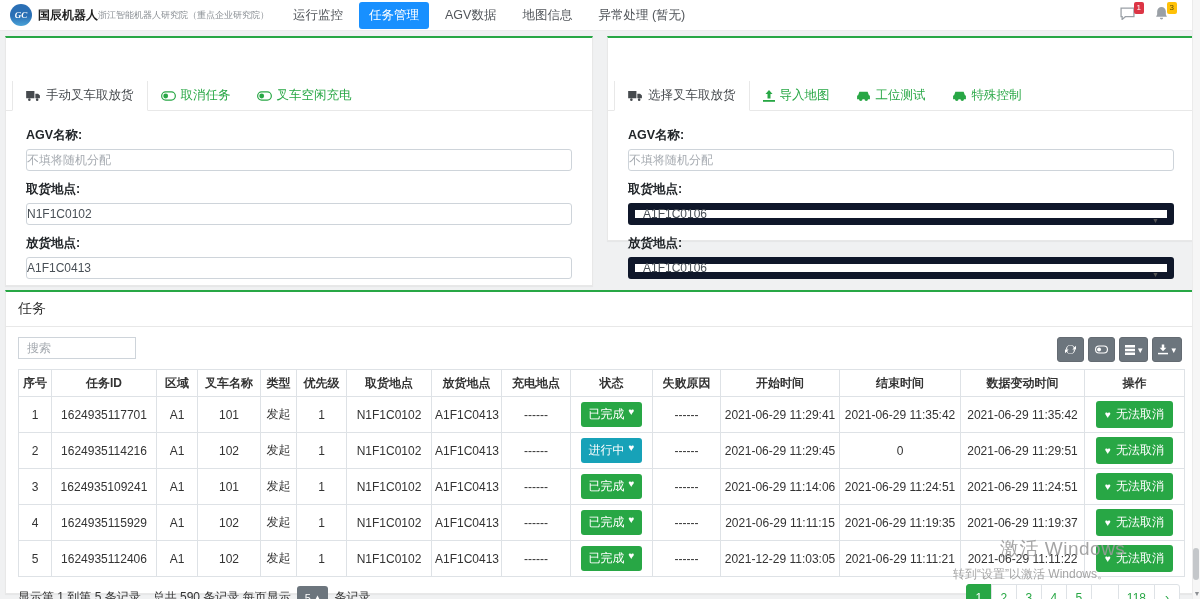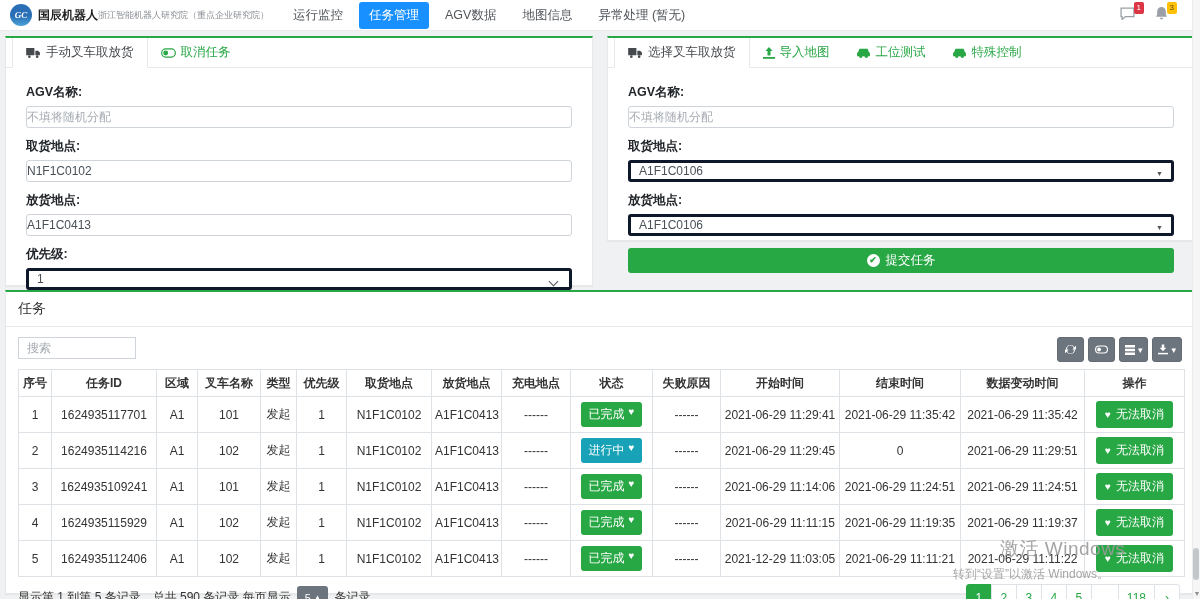--- a/index.html
+++ b/index.html
@@ -20,29 +20,29 @@
   .nav-badge.red { background:#dc3545; }
   .nav-badge.yellow { background:#ffc107; color:#5f4c00; }
 
   
   .card { position:absolute; background:#fff; border:1px solid #e8e8e8; border-top:2px solid #28a745; box-shadow:0 1px 1px rgba(0,0,0,.04); }
   #left-card  { left:5px;  top:36px; width:588px; height:250px; }
   #right-card { left:607px; top:36px; width:588px; height:205px; }
   #task-card  { left:5px;  top:290px; width:1190px; height:304px; }
 
   .tabbar { display:flex; align-items:stretch; border-bottom:1px solid #e8e8e8; padding-left:6px; background:#fff; }
-  .tab { display:flex; align-items:center; gap:5px; padding:6px 13px; font-size:12.5px; color:#28a745; cursor:pointer; white-space:nowrap; }
+  .tab { display:flex; align-items:center; gap:5px; padding:6px 13px; font-size:12.5px; color:#28a745; cursor:pointer; white-space:nowrap;margin-top:43px; }
   .tab.active { color:#464a4e; background:#fff; border:1px solid #e8e8e8; border-top:none; border-bottom:1px solid #fff; margin-bottom:-1px; }
   .tab svg { display:block; }
 
   .form-area { padding:6px 20px 0 20px; }
   .frm-label { display:block; font-weight:bold; font-size:12.5px; color:#212529; margin:10px 0 5px; }
   .frm-input { width:100%; height:22px; padding:2px 0; font-size:12px; color:#495057; border:1px solid #ced4da; border-radius:3px; background:#fff; outline:none; }
   .frm-input::placeholder { color:#a6abb1; }
-  .sel { position:relative; width:100%; height:22px; padding:2px 8px; font-size:12px; color:#495057; border:3px solid #0f172a; border-radius:3px; background:#fff; display:flex; align-items:center; cursor:pointer; }
+  .sel { position:relative; width:100%; height:22px; padding:2px 8px; font-size:12px; color:#495057; border:7px solid #0f172a; border-radius:3px; background:#fff; display:flex; align-items:center; cursor:pointer; }
   .chev { position:absolute; right:12px; top:7px; width:7px; height:7px; border-right:1.5px solid #555; border-bottom:1.5px solid #555; transform:rotate(45deg); }
   .sel-arrow { position:absolute; right:8px; top:7px; font-size:7px; color:#555; }
   .submit-btn { margin-top:12px; width:100%; height:25px; background:#28a745; border:none; border-radius:3px; color:#fff; font-size:12.5px; display:flex; align-items:center; justify-content:center; gap:6px; cursor:pointer; }
   .check-circle { width:13px; height:13px; border-radius:50%; background:#fff; color:#28a745; font-size:9px; line-height:13px; text-align:center; font-weight:bold; }
 
   
   .task-header { padding:8px 12px; font-size:14px; color:#333; border-bottom:1px solid #e8e8e8; }
   .task-body { padding:10px 12px 0 12px; position:relative; }
   .search-input { width:118px; height:22px; padding:2px 8px; font-size:12px; border:1px solid #ced4da; border-radius:0; outline:none; color:#495057; }
   .search-input::placeholder { color:#a6abb1; }
@@ -113,20 +113,27 @@
           <circle cx="12" cy="10.5" r="1.4"></circle>
         </svg>
       <span>手动叉车取放货</span>
     </div>
     <div class="tab">
       <svg width="15" height="10" viewBox="0 0 16 10">
           <rect x="0.7" y="0.7" width="14.6" height="8.6" rx="4.3" fill="none" stroke="currentColor" stroke-width="1.3"></rect>
           <circle cx="5" cy="5" r="2.6" fill="currentColor"></circle>
         </svg>
       <span>取消任务</span>
+    </div>
+    <div class="tab">
+      <svg width="15" height="10" viewBox="0 0 16 10">
+          <rect x="0.7" y="0.7" width="14.6" height="8.6" rx="4.3" fill="none" stroke="currentColor" stroke-width="1.3"></rect>
+          <circle cx="5" cy="5" r="2.6" fill="currentColor"></circle>
+        </svg>
+      <span>叉车空闲充电</span>
     </div>
   </div>
   <div class="form-area">
     <label class="frm-label">AGV名称:</label>
     <input class="frm-input" placeholder="不填将随机分配" style="">
     <label class="frm-label">取货地点:</label>
     <input class="frm-input" value="N1F1C0102" style="">
     <label class="frm-label">放货地点:</label>
     <input class="frm-input" value="A1F1C0413" style="">
     <label class="frm-label">优先级:</label>

